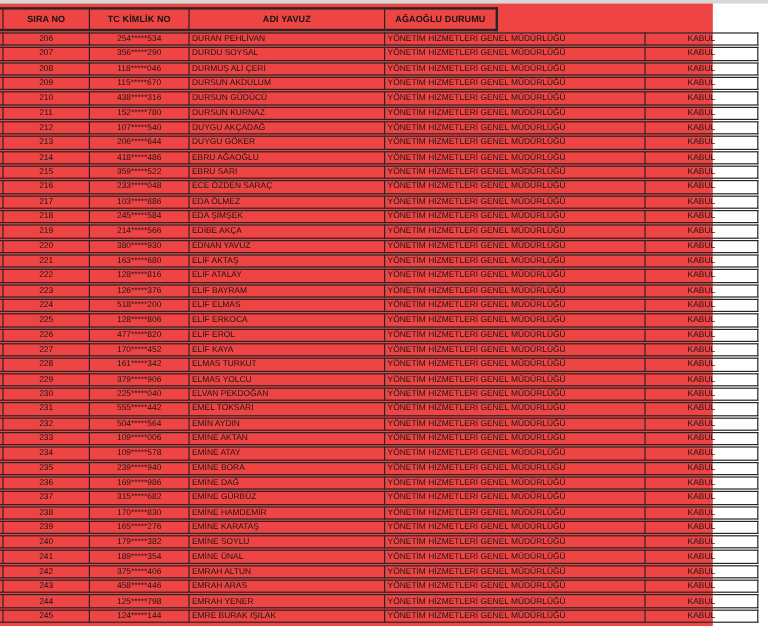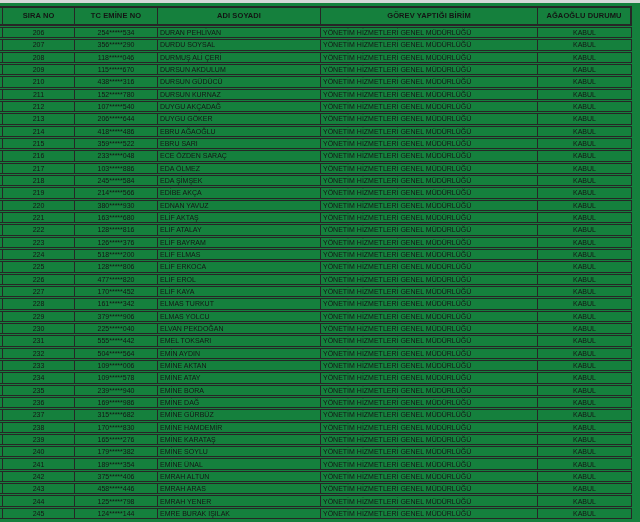--- a/index.html
+++ b/index.html
@@ -6,23 +6,23 @@
     margin: 0;
     padding: 0;
     background: #ffffff;
     width: 640px;
     height: 522px;
     overflow: hidden;
     font-family: "Liberation Sans", sans-serif;
   }
   .page {
     position: relative;
-    width: 640px;
+    width: 594px;
     height: 522px;
-    background: #15803d;
+    background: #ef4444;
   }
   .top-band {
     position: absolute;
     top: 0; left: 0;
     width: 640px; height: 3px;
     background: #d8d8d8;
   }
   .doc-table {
     position: absolute;
     top: 6px; left: 0;
@@ -67,23 +67,22 @@
 </head>
 <body>
 
 <div class="page">
   <div class="top-band"></div>
 
   <div class="doc-table" id="doc-table">
     <div class="row header-row">
       <div class="cell stub"></div>
       <div class="cell c1">SIRA NO</div>
-      <div class="cell c2">TC EMİNE NO</div>
-      <div class="cell c3">ADI SOYADI</div>
-      <div class="cell c4">GÖREV YAPTIĞI BİRİM</div>
+      <div class="cell c2">TC KİMLİK NO</div>
+      <div class="cell c3">ADI YAVUZ</div>
       <div class="cell c5">AĞAOĞLU DURUMU</div>
     </div>
 
       <div class="row data-row">
         <div class="cell stub"></div>
         <div class="cell c1">206</div>
         <div class="cell c2">254*****534</div>
         <div class="cell c3">DURAN PEHLİVAN</div>
         <div class="cell c4">YÖNETİM HİZMETLERİ GENEL MÜDÜRLÜĞÜ</div>
         <div class="cell c5">KABUL</div>

